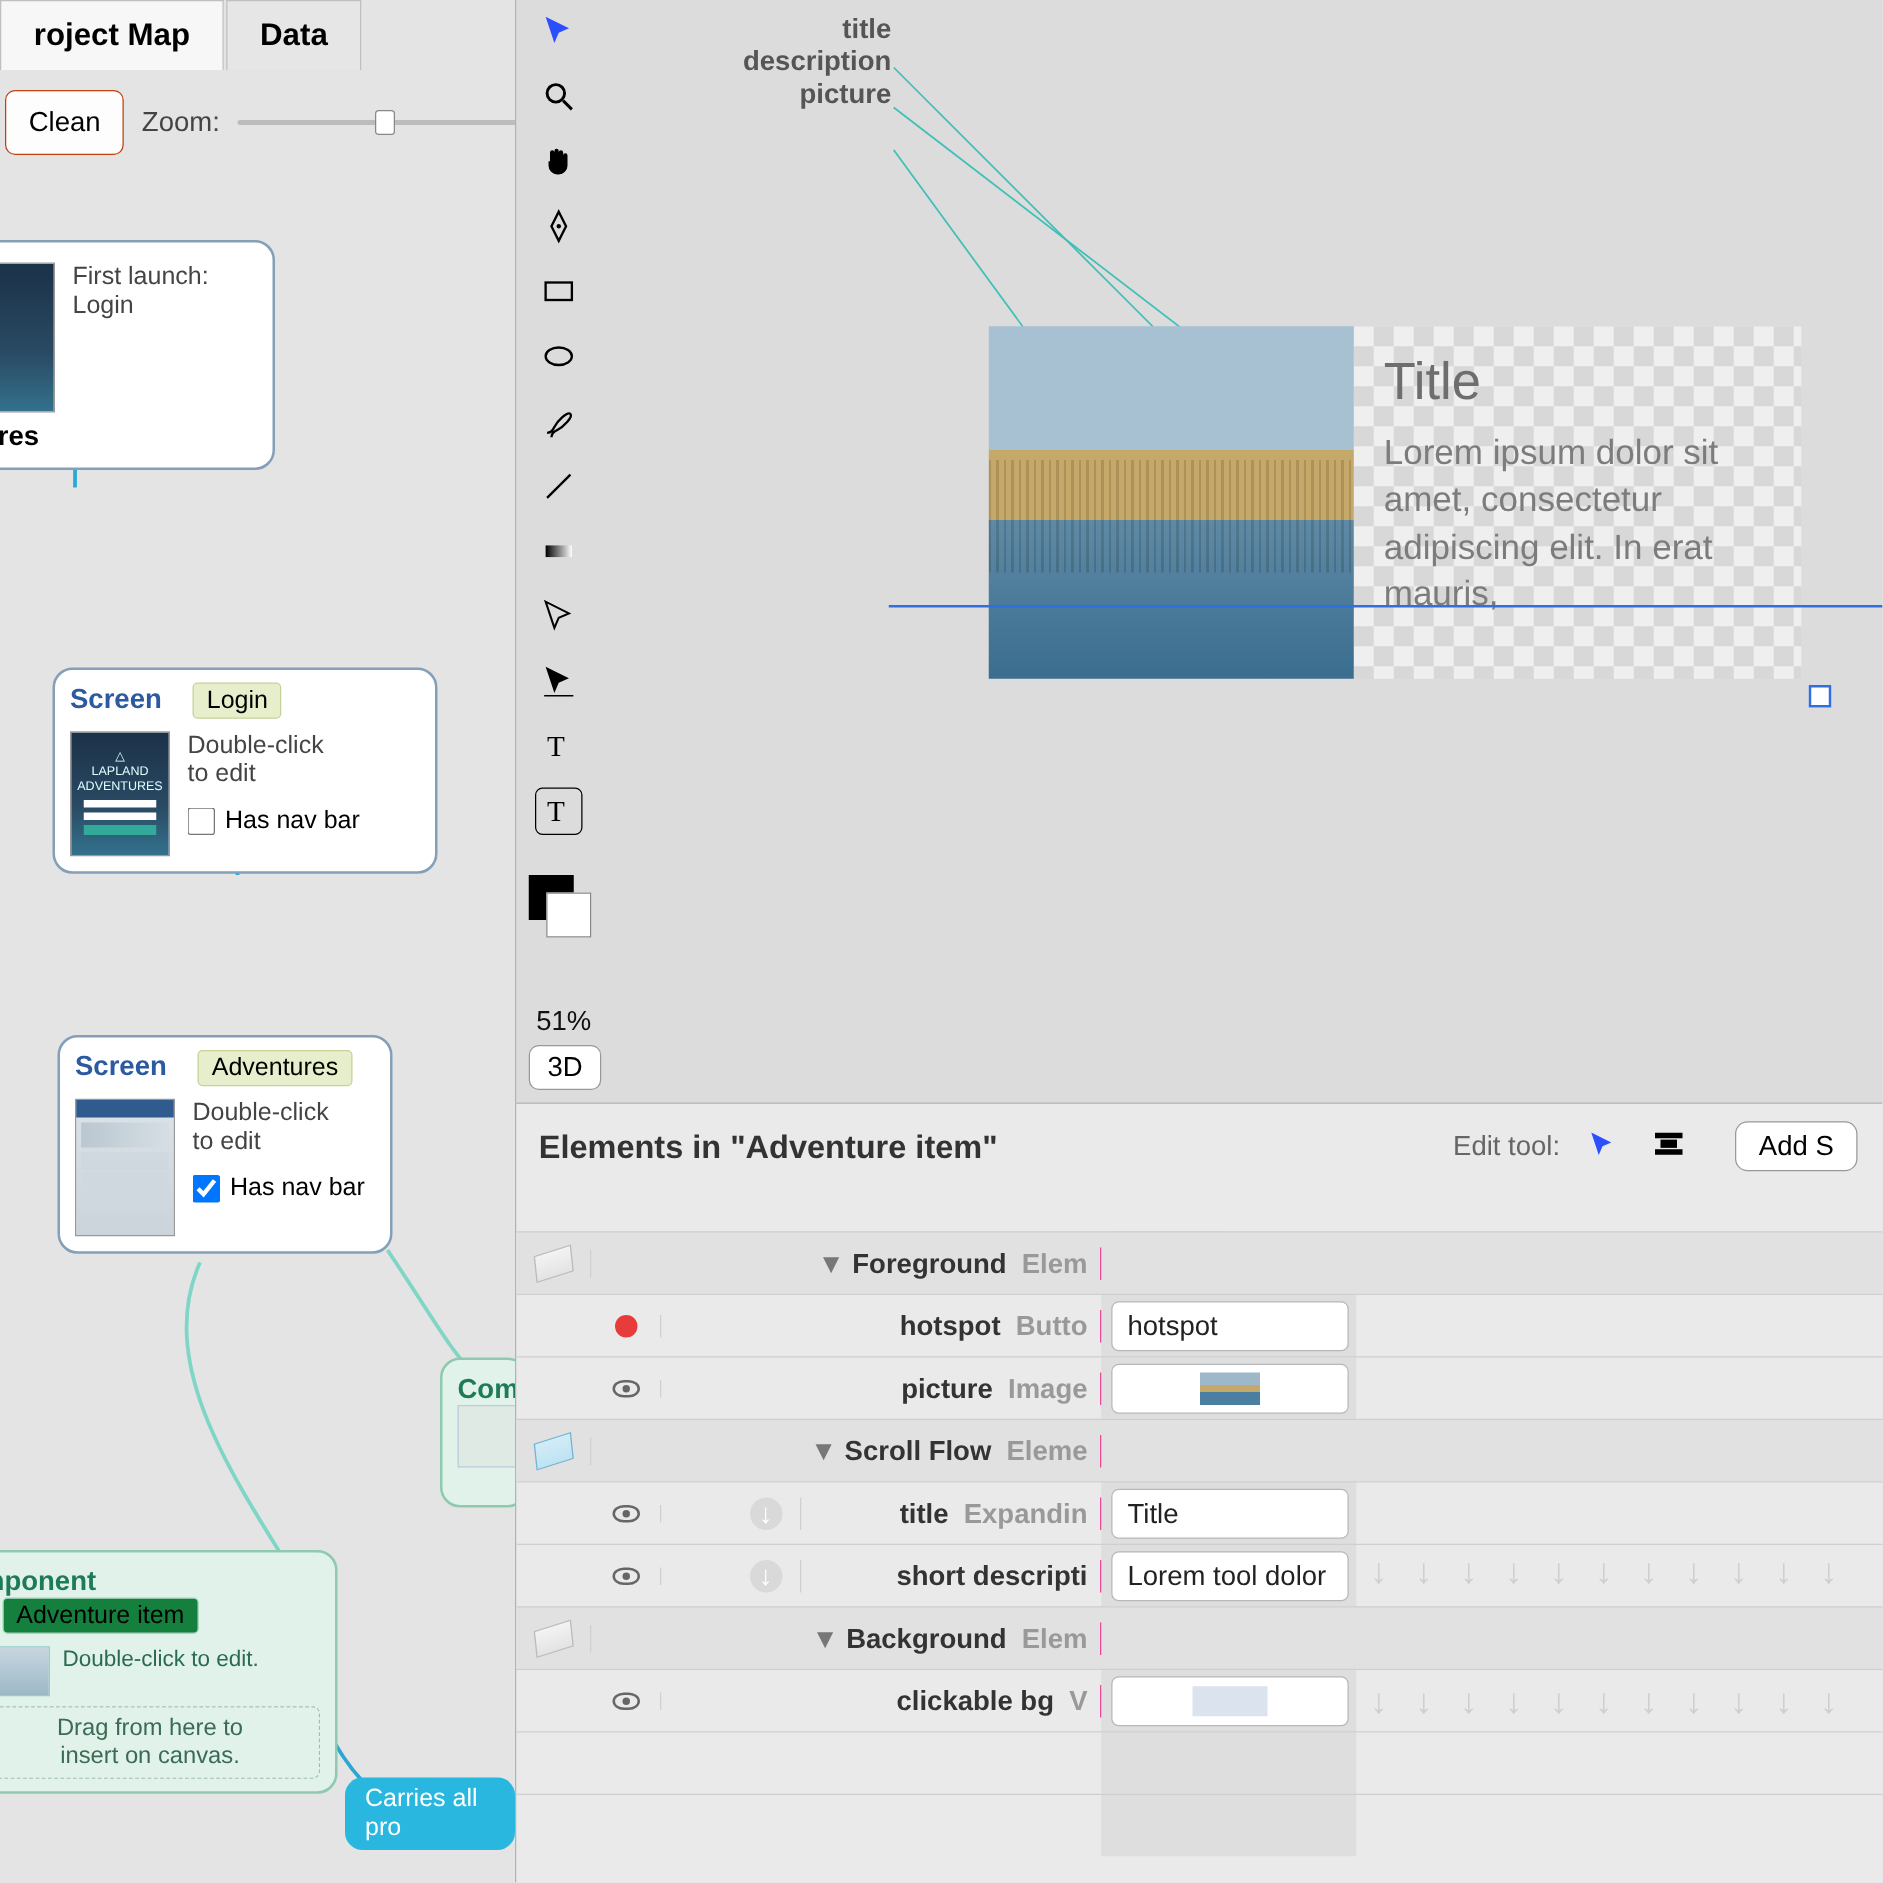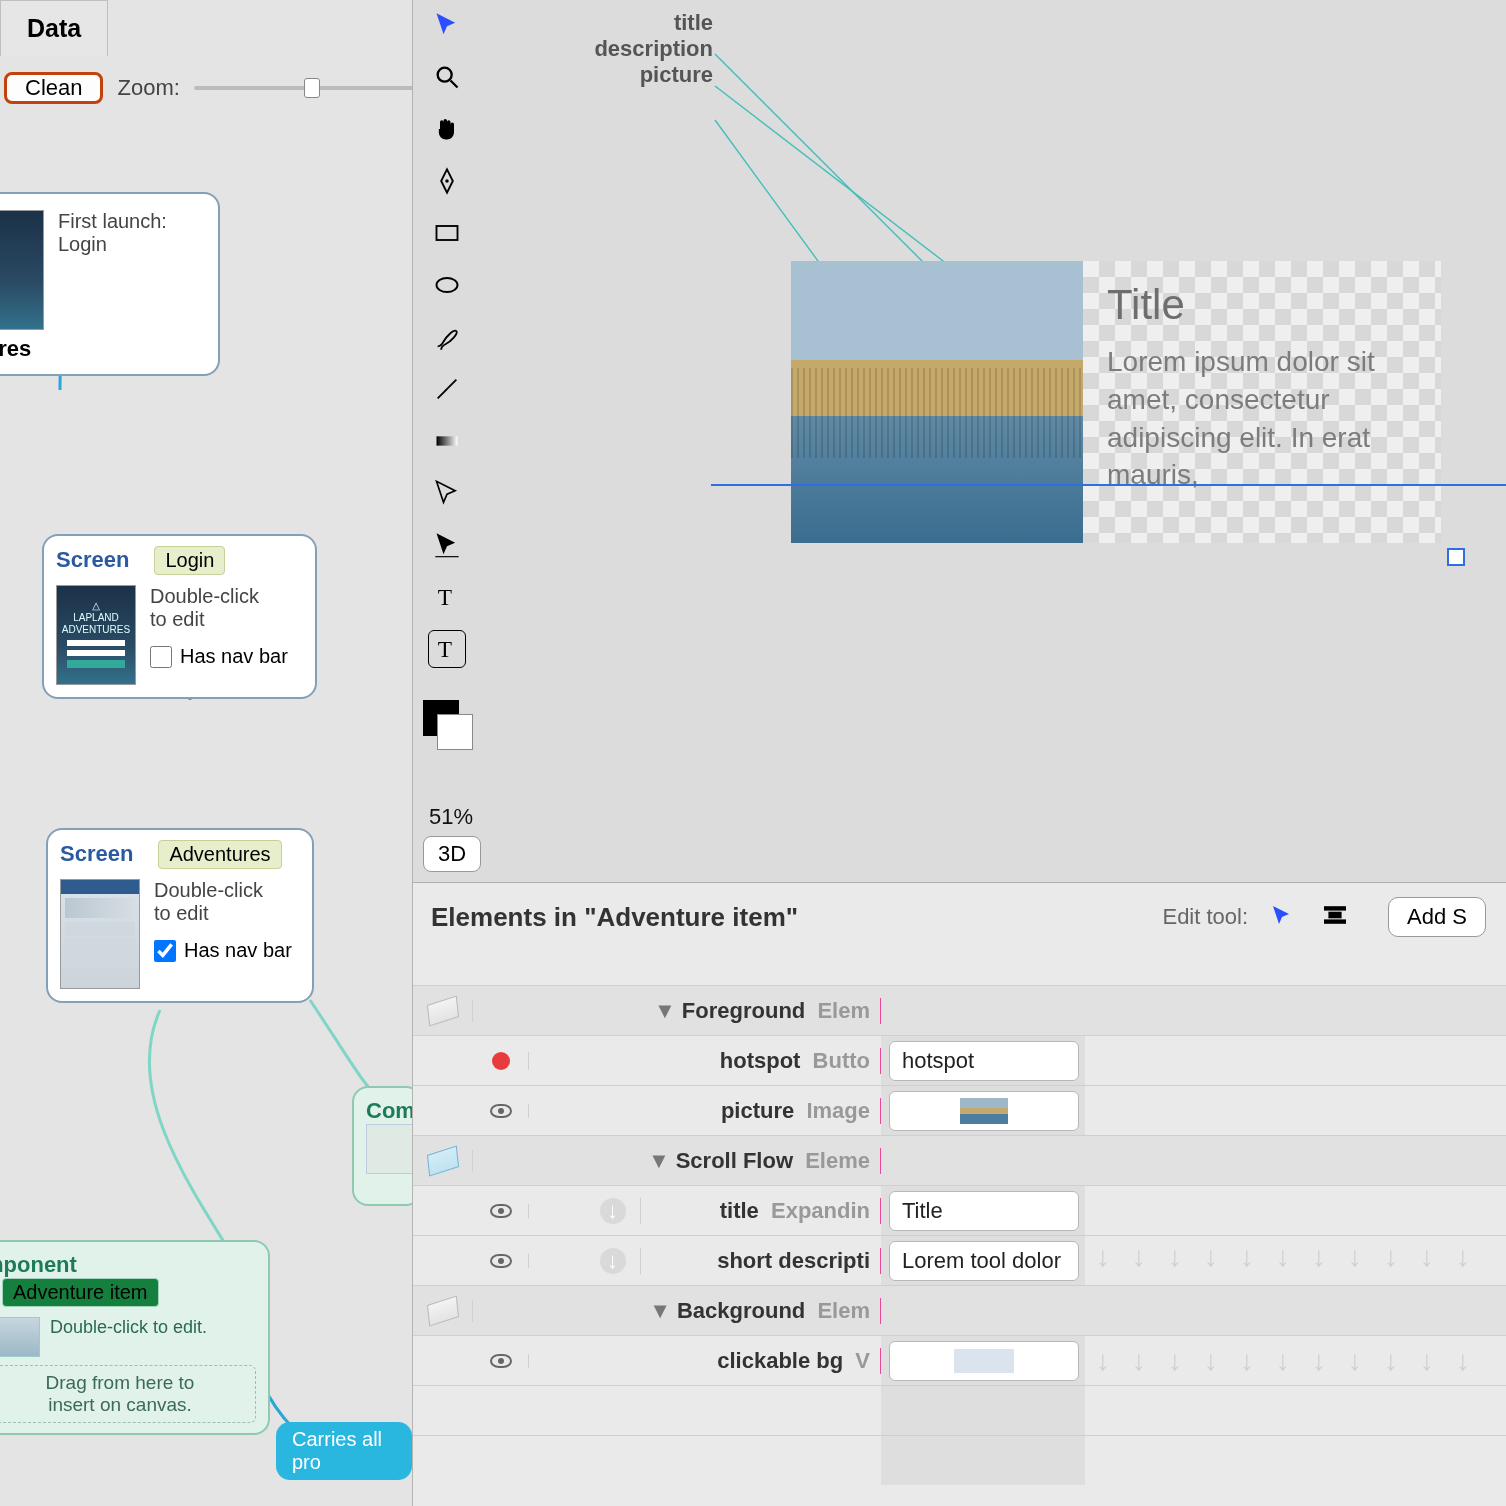--- a/index.html
+++ b/index.html
@@ -36,22 +36,22 @@
   border-bottom: none;
   margin-right: 2px;
 }
 .tab.active { background: #f7f7f7; }
 .toolbar-row {
   position: absolute; left: 0; top: 72px;
   display: flex; align-items: center; gap: 14px;
   padding-left: 4px;
 }
 .pillbtn {
-  padding: 0 18px;
-  border: 3px solid #c2410c;
+  padding: 12px 18px;
+  border: 1px solid #c2410c;
   border-radius: 8px;
   background: #fdfdfd;
   font-size: 22px;
 }
 .zoom-label { font-size: 22px; color: #444; }
 .slider {
   width: 250px; height: 4px;
   background: #bcbcbc;
   border-radius: 2px;
   position: relative;
@@ -298,20 +298,21 @@
 }
 .rows-wrap{ position:relative; z-index:1; }
 
 </style>
 </head>
 <body>
 
 <div class="map-canvas">
 
   <div class="tab-bar">
+    <div class="tab active">roject Map</div>
     <div class="tab">Data</div>
   </div>
 
   <div class="toolbar-row">
     <button class="pillbtn">Clean</button>
     <span class="zoom-label">Zoom:</span>
     <div class="slider">
       <div class="slider-head"></div>
     </div>
   </div>
@@ -329,21 +330,21 @@
     <div style="display:flex">
       <div class="thumb"></div>
       <div>
         <div class="hint">First launch:</div>
         <div class="hint">Login</div>
       </div>
     </div>
     <div style="clear:both; font-weight:700; font-size:22px; margin-top:6px;">ntures</div>
   </div>
 
-  <div class="node" style="left:42px; top:534px; width:275px;">
+  <div class="node" style="left:42px; top:534px; width:308px;">
     <span class="title">Screen</span>
     <span class="name-pill">Login</span>
     <div style="display:flex; margin-top:10px;">
       <div class="thumb" style="height:100px;">
         <div style="color:#dff; font-size:10px; text-align:center; padding-top:14px; line-height:1.2;">△<br>LAPLAND<br>ADVENTURES<div style="background:#fff;height:6px;margin:4px 10px;"></div><div style="background:#fff;height:6px;margin:4px 10px;"></div><div style="background:#3a9;height:8px;margin:4px 10px;"></div></div>
       </div>
       <div>
         <div class="hint">Double-click</div>
         <div class="hint">to edit</div>
         <label class="chk">

